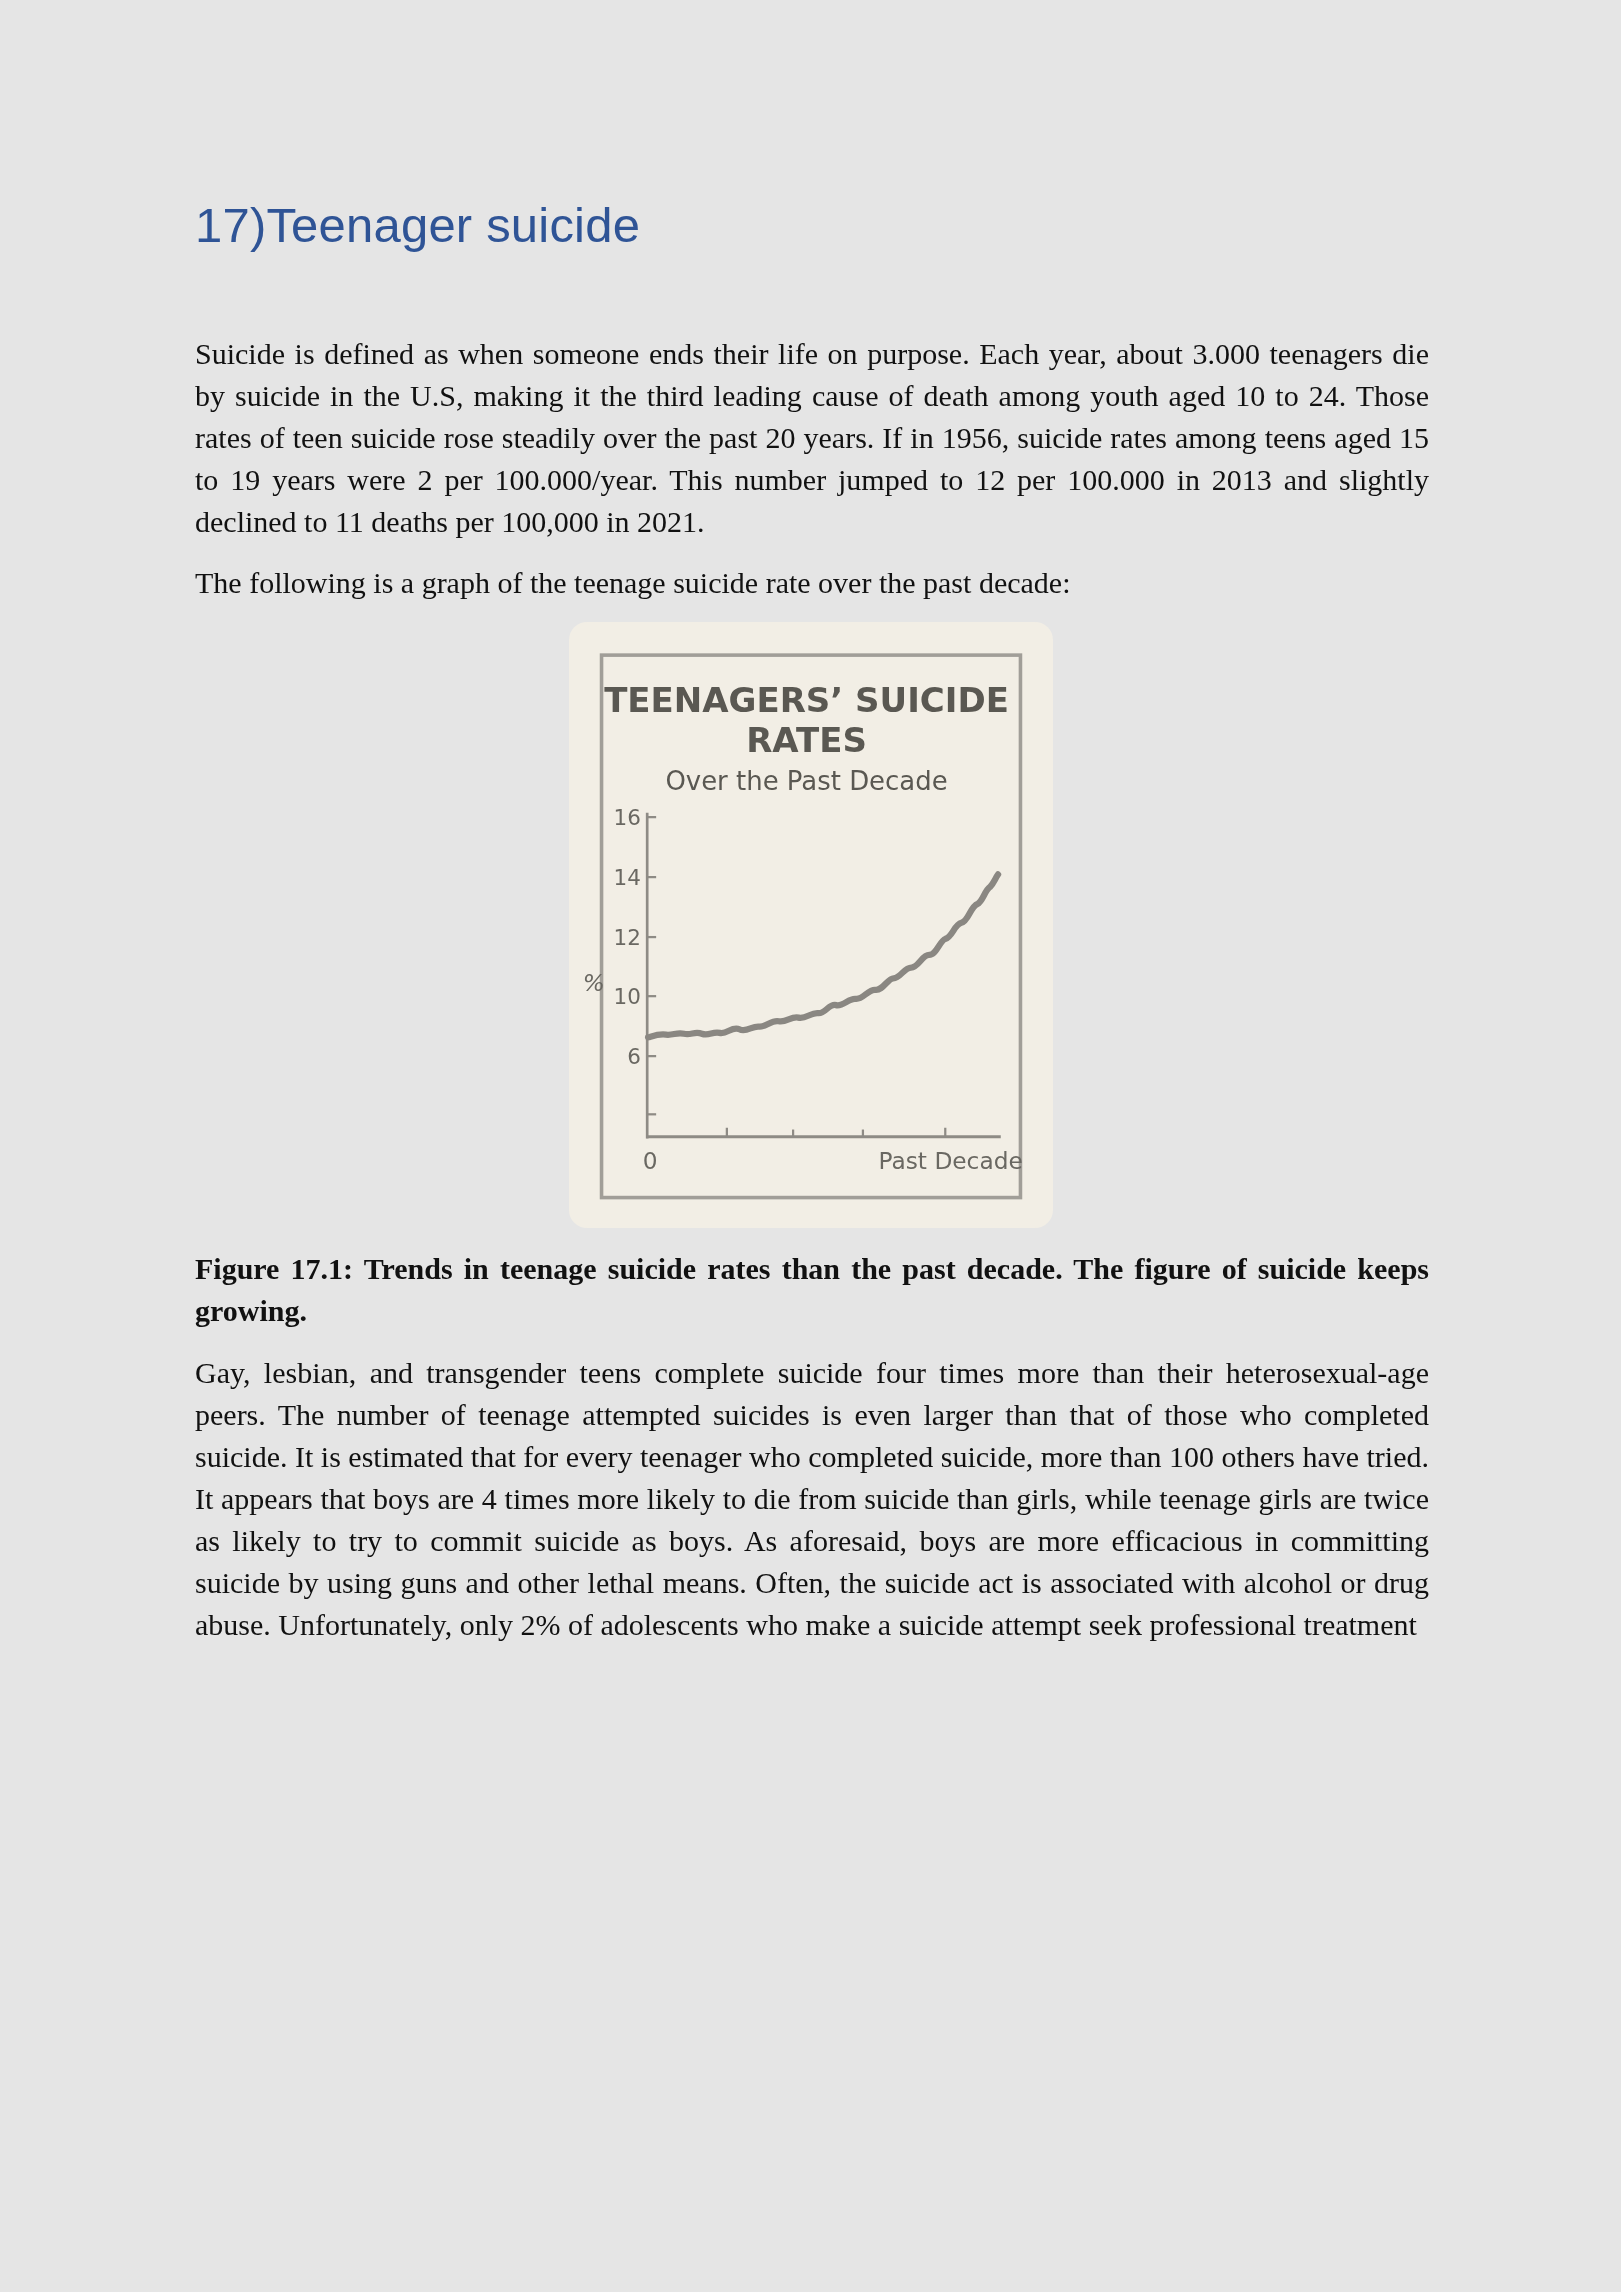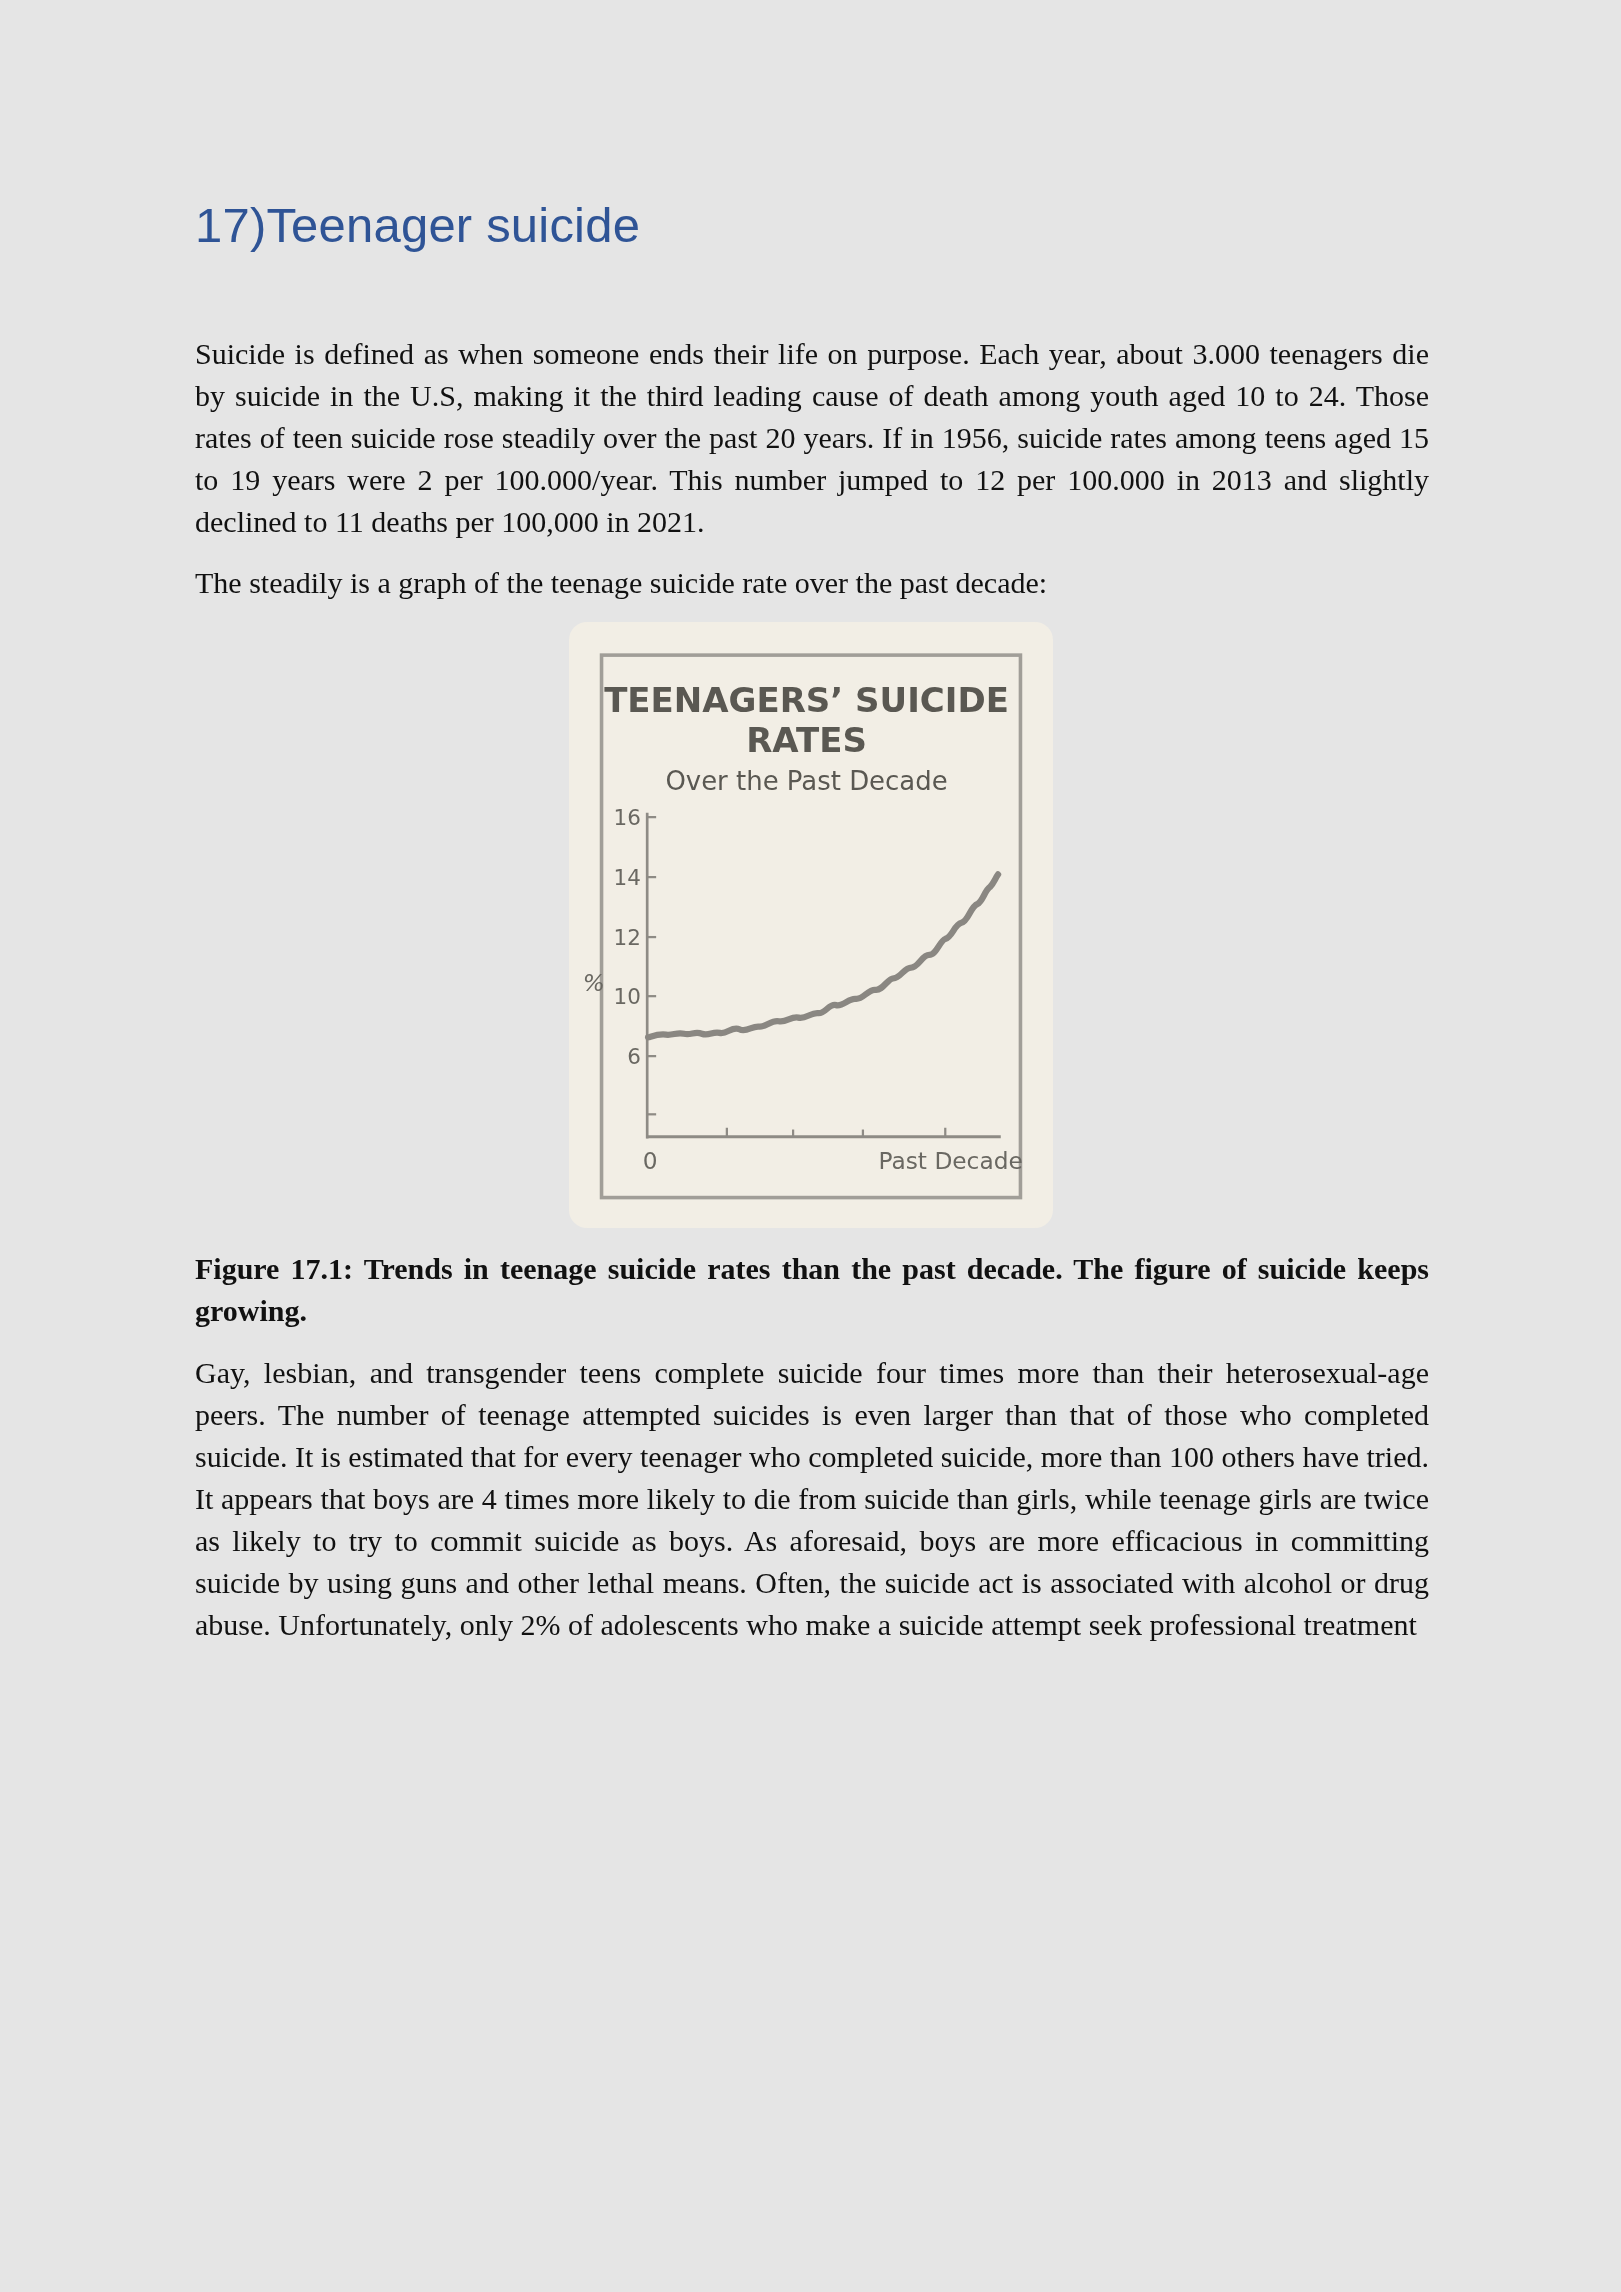--- a/index.html
+++ b/index.html
@@ -28,21 +28,21 @@
 </style>
 </head>
 <body>
 
 <div class="page">
 
   <h1 class="title">17)Teenager suicide</h1>
 
   <p class="para p1">Suicide is defined as when someone ends their life on purpose. Each year, about 3.000 teenagers die by suicide in the U.S, making it the third leading cause of death among youth aged 10 to 24. Those rates of teen suicide rose steadily over the past 20 years. If in 1956, suicide rates among teens aged 15 to 19 years were 2 per 100.000/year. This number jumped to 12 per 100.000 in 2013 and slightly declined to 11 deaths per 100,000 in 2021.</p>
 
-  <p class="para intro">The steadily is a graph of the teenage suicide rate over the past decade:</p>
+  <p class="para intro">The following is a graph of the teenage suicide rate over the past decade:</p>
 
   <div class="figure">
     <svg width="484" height="606" viewBox="0 0 540 677" xmlns="http://www.w3.org/2000/svg">
 
       <rect x="36" y="37" width="468" height="606" fill="none" stroke="#a19e98" stroke-width="4"></rect>
 
       <text x="265" y="100" text-anchor="middle" font-family="DejaVu Sans, sans-serif" font-size="38" font-weight="bold" fill="#5a5852">TEENAGERS’ SUICIDE</text>
       <text x="265" y="145" text-anchor="middle" font-family="DejaVu Sans, sans-serif" font-size="38" font-weight="bold" fill="#5a5852">RATES</text>
       <text x="265" y="188" text-anchor="middle" font-family="DejaVu Sans, sans-serif" font-size="29" fill="#5a5852">Over the Past Decade</text>
 

